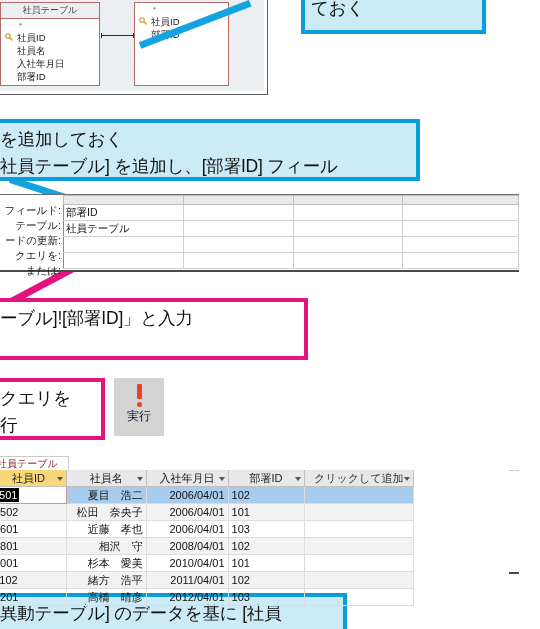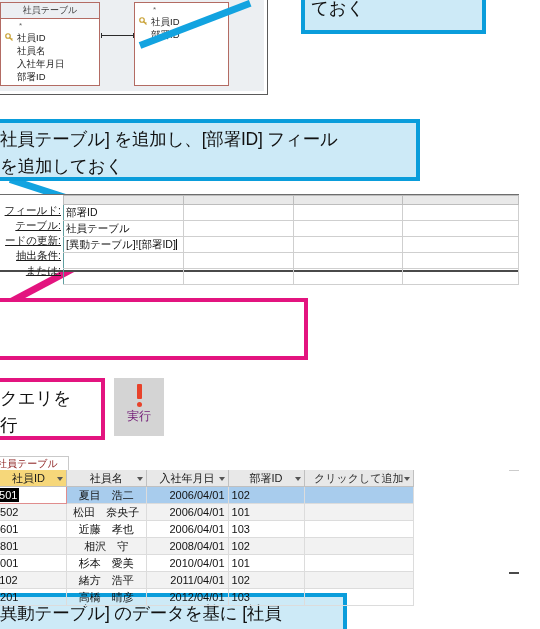--- a/index.html
+++ b/index.html
@@ -128,21 +128,20 @@
   }
   .qgrid-labels {
     position: absolute;
     left: 0; top: 0;
     width: 63px;
     height: 100%;
     background: #ffffff;
     text-align: right;
     font-size: 10.5px;
     color: #1b1b1b;
-    text-decoration: underline;
   }
   .qgrid-labels .lrow {
     height: 15px;
     line-height: 15px;
     padding-right: 2px;
     white-space: nowrap;
     overflow: hidden;
   }
   .qgrid-labels .lrow.first { height: 8px; }
   .qgrid-table {
@@ -208,21 +207,21 @@
   }
   .bang .dot {
     position: absolute;
     left: 1px; top: 18px;
     width: 5px; height: 5px;
     background: #e8422a;
     border-radius: 50%;
   }
   .runlabel {
     font-size: 12px;
-    color: #701a75;
+    color: #0f172a;
   }
 
   
   .sheet {
     position: absolute;
     left: 0;
     top: 452px;
     width: 519px;
     height: 118px;
     background: #ffffff;
@@ -302,21 +301,21 @@
   }
   .idsel {
     display: inline-block;
     background: #000000;
     color: #ffffff;
     padding: 0 2px;
     height: 14px;
     line-height: 14px;
   }
   .alt td { background: #f2f2f2; }
-  .c-name { text-align: center; }
+  .c-name { text-align: right; }
   .c-date { text-align: right; padding-right: 4px; }
 </style>
 </head>
 <body>
 
 <div class="stage">
 
   <div class="rel-pane">
     <div class="rel-inner">
 
@@ -369,43 +368,44 @@
 
   <div class="leader blue" style="left:10px; top:172px; width:128px; height:7px; transform: rotate(18deg);"></div>
 
   <div class="leader magenta" style="left:0px; top:300px; width:150px; height:7px; transform: rotate(-28deg);"></div>
 
   <div class="callout blue" style="left:301px; top:-16px; width:185px; height:46px;">
     <span>ておく</span>
   </div>
 
   <div class="callout blue" style="left:-10px; top:115px; width:430px; height:62px;">
+    <div>を追加しておく</div>
     <div>社員テーブル] を追加し、[部署ID] フィール</div>
-    <div>を追加しておく</div>
   </div>
 
   <div class="callout magenta" style="left:-10px; top:294px; width:318px; height:62px;">
+    <div>ーブル]![部署ID]」と入力</div>
   </div>
 
   <div class="callout magenta" style="left:-10px; top:374px; width:115px; height:62px;">
     <div>クエリを</div>
     <div>行</div>
   </div>
 
   <div class="callout blue" style="left:-10px; top:589px; width:357px; height:46px;">
     <span>異動テーブル] のデータを基に [社員</span>
   </div>
 
   <div class="qgrid">
     <div class="qgrid-labels">
       <div class="lrow first"></div>
       <div class="lrow">フィールド:</div>
       <div class="lrow">テーブル:</div>
       <div class="lrow">ードの更新:</div>
-      <div class="lrow">抽出条件:</div>
+      <div class="lrow">クエリを:</div>
       <div class="lrow">または:</div>
     </div>
 
     <table class="qgrid-table">
       <colgroup>
         <col style="width:120px">
           <col style="width:110px">
           <col style="width:110px">
           <col style="width:116px">
       </colgroup>
@@ -417,26 +417,20 @@
         <td></td>
       </tr>
       <tr>
         <td class="sel">部署ID</td>
         <td></td>
         <td></td>
         <td></td>
       </tr>
       <tr>
         <td class="sel">社員テーブル</td>
-        <td></td>
-        <td></td>
-        <td></td>
-      </tr>
-      <tr>
-        <td class="sel"><span>[異動テーブル]![部署ID]</span><span class="caret"></span></td>
         <td></td>
         <td></td>
         <td></td>
       </tr>
       <tr>
         <td class="sel"></td>
         <td></td>
         <td></td>
         <td></td>
       </tr>

